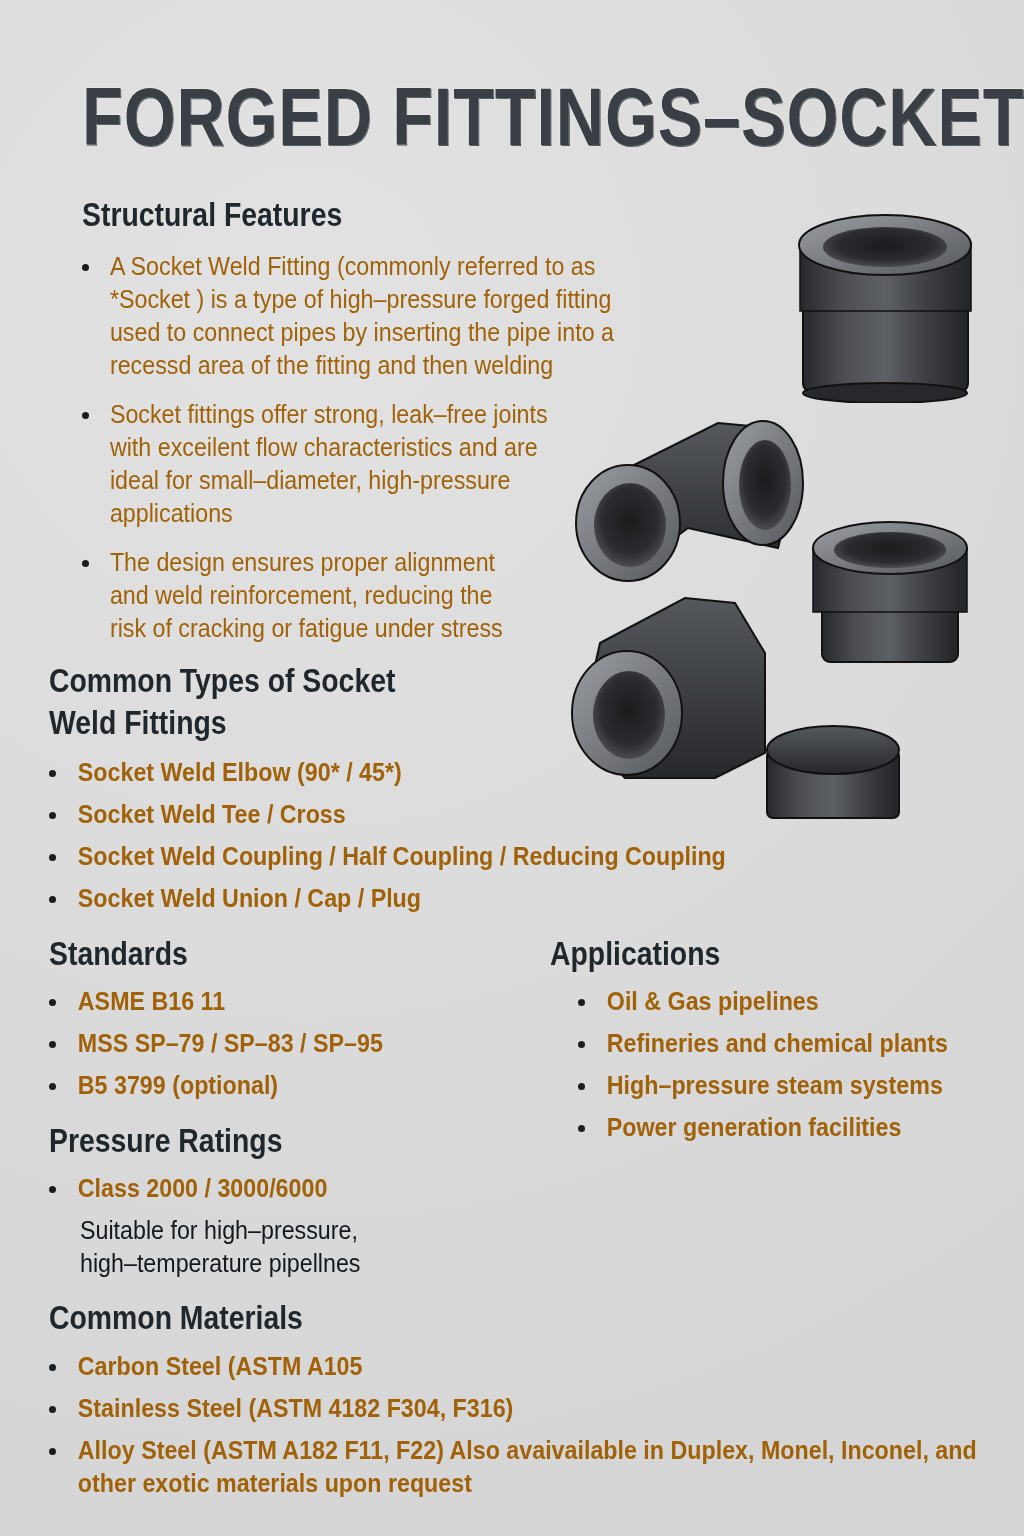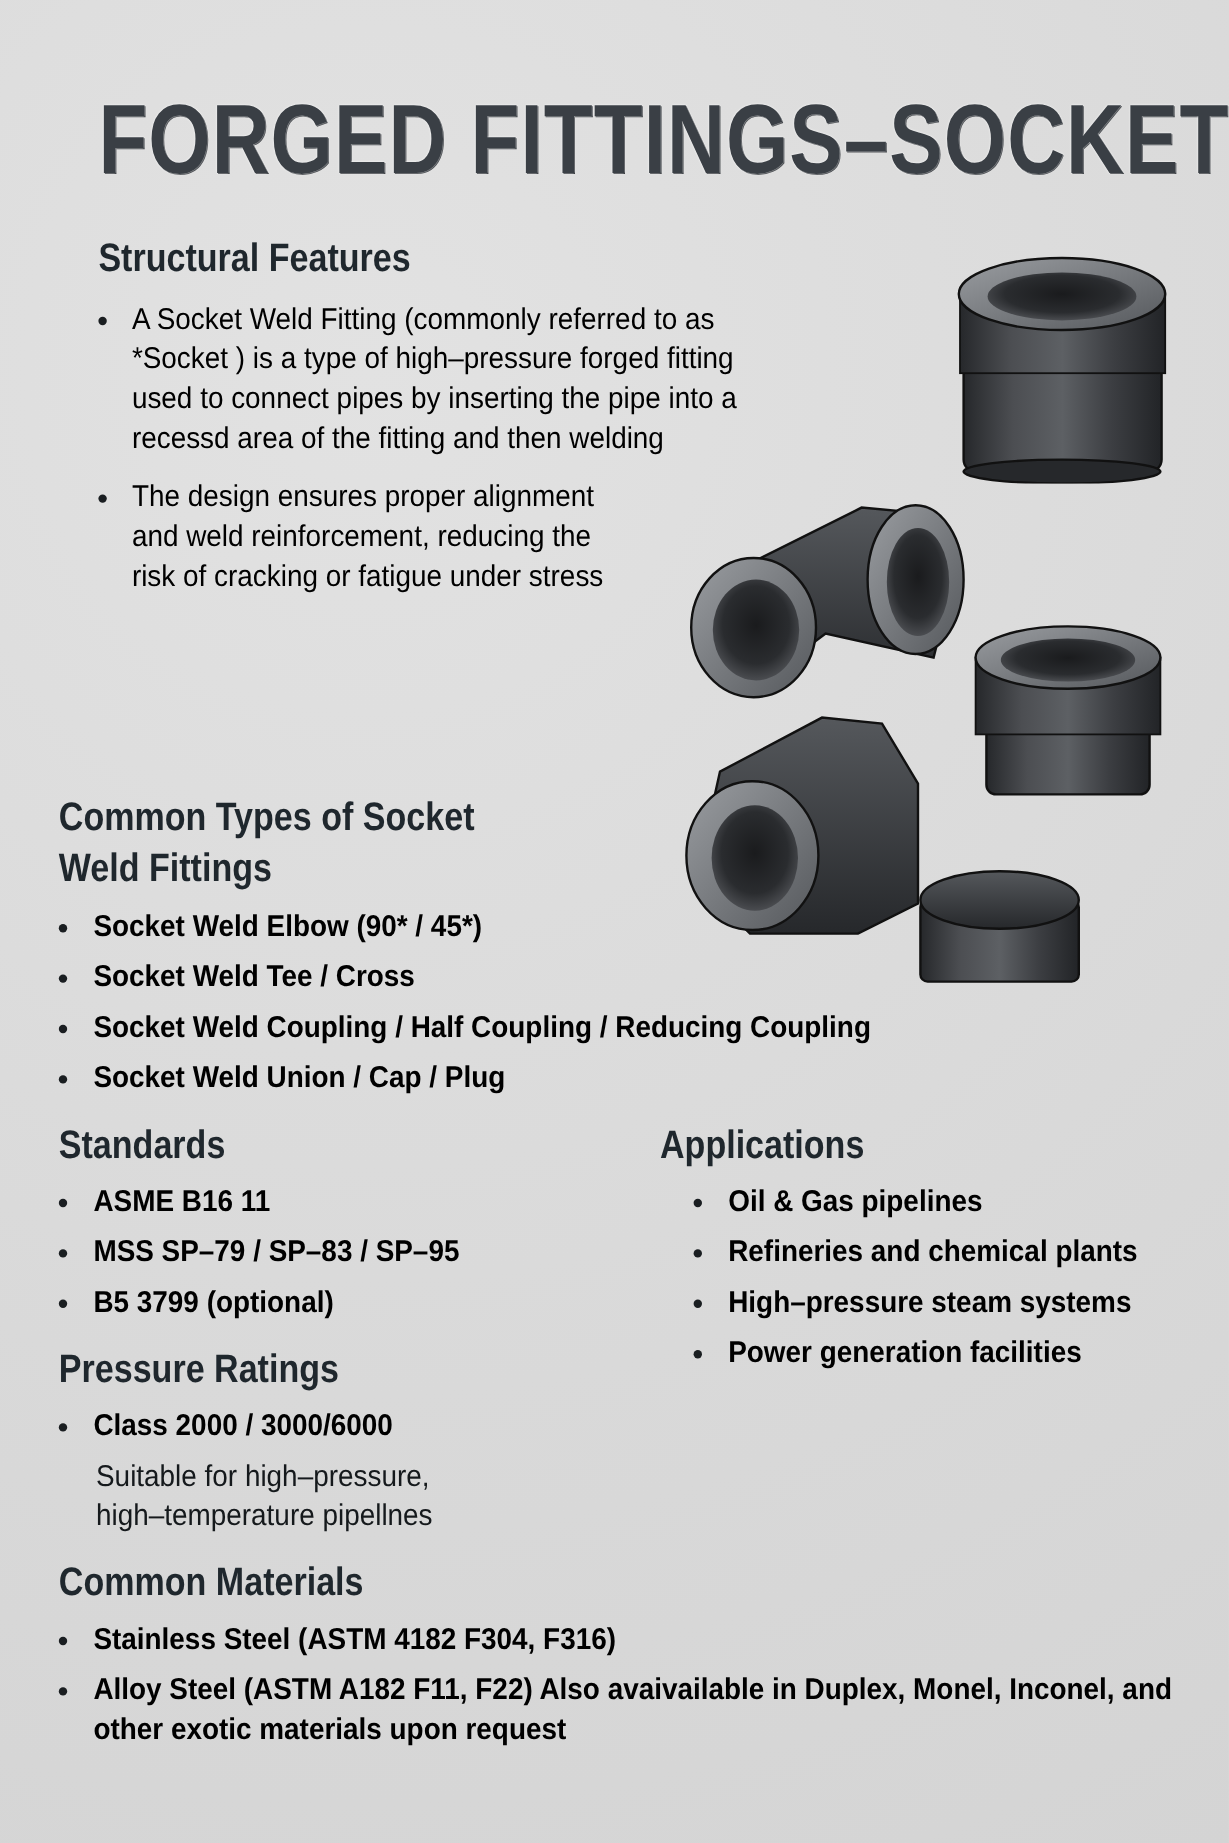--- a/index.html
+++ b/index.html
@@ -17,21 +17,21 @@
     transform:scaleX(0.815); transform-origin:left top;
     white-space:nowrap; line-height:1;
     text-shadow: 0 0 2px #fff, 1px 1px 0 #2a2e33;
   }
   .h2 {
     position:absolute; margin:0; font-weight:700; color:#1f272d;
     font-size:33px; line-height:42px; white-space:nowrap;
     transform:scaleX(0.86); transform-origin:left top;
   }
   ul { list-style:none; margin:0; padding:0; position:absolute; }
-  li { position:relative; font-size:25px; line-height:33px; color:#000000; }
+  li { position:relative; font-size:25px; line-height:33px; color:#a16207; }
   li .dot {
     position:absolute; left:0; top:14px; width:7px; height:7px; border-radius:50%; background:#1a1e21;
   }
   li .txt { display:block; padding-left:31px; transform:scaleX(0.93); transform-origin:left top; }
   .sf li { margin-bottom:16px; }
   .sf li .dot { left:0; }
   .sf li .txt { padding-left:30px; }
   .std li, .app li, .typ li, .mat li { margin-bottom:9px;font-weight:bold; }
   .typ li .txt, .std li .txt, .app li .txt, .mat li .txt { padding-left:31px; }
   .note { position:absolute; font-size:25px; line-height:32px; color:#15191c; transform:scaleX(0.93); transform-origin:left top; }
@@ -66,20 +66,24 @@
 </svg>
 
 <h1 class="title">FORGED FITTINGS–SOCKET</h1>
 
 <h2 class="h2" style="left:82px; top:194px;">Structural Features</h2>
 <ul class="sf" style="left:82px; top:250px; width:620px;">
   <li style="width:590px;">
       <span class="dot"></span>
       <span class="txt">A Socket Weld Fitting (commonly referred to as *Socket ) is a type of high–pressure forged fitting used to connect pipes by inserting the pipe into a recessd area of the fitting and then welding</span>
     </li>
+  <li style="width:530px;">
+      <span class="dot"></span>
+      <span class="txt">Socket fittings offer strong, leak–free joints with exceilent flow characteristics and are ideal for small–diameter, high-pressure applications</span>
+    </li>
   <li style="width:480px;">
       <span class="dot"></span>
       <span class="txt">The design ensures proper alignment and weld reinforcement, reducing the risk of cracking or fatigue under stress</span>
     </li>
 </ul>
 
 <h2 class="h2" style="left:49px; top:660px;">Common Types of Socket</h2>
 <h2 class="h2" style="left:49px; top:702px;">Weld Fittings</h2>
 <ul class="typ" style="left:49px; top:756px; width:760px;">
   <li>
@@ -141,20 +145,24 @@
       <span class="txt">High–pressure steam systems</span>
     </li>
   <li>
       <span class="dot"></span>
       <span class="txt">Power generation facilities</span>
     </li>
 </ul>
 
 <h2 class="h2" style="left:49px; top:1297px;">Common Materials</h2>
 <ul class="mat" style="left:49px; top:1350px; width:960px;">
+  <li>
+      <span class="dot"></span>
+      <span class="txt">Carbon Steel (ASTM A105</span>
+    </li>
   <li>
       <span class="dot"></span>
       <span class="txt">Stainless Steel (ASTM 4182 F304, F316)</span>
     </li>
   <li style="width:1000px;">
       <span class="dot"></span>
       <span class="txt">Alloy Steel (ASTM A182 F11, F22)  Also avaivailable in Duplex, Monel, Inconel, and other exotic materials upon request</span>
     </li>
 </ul>
 

